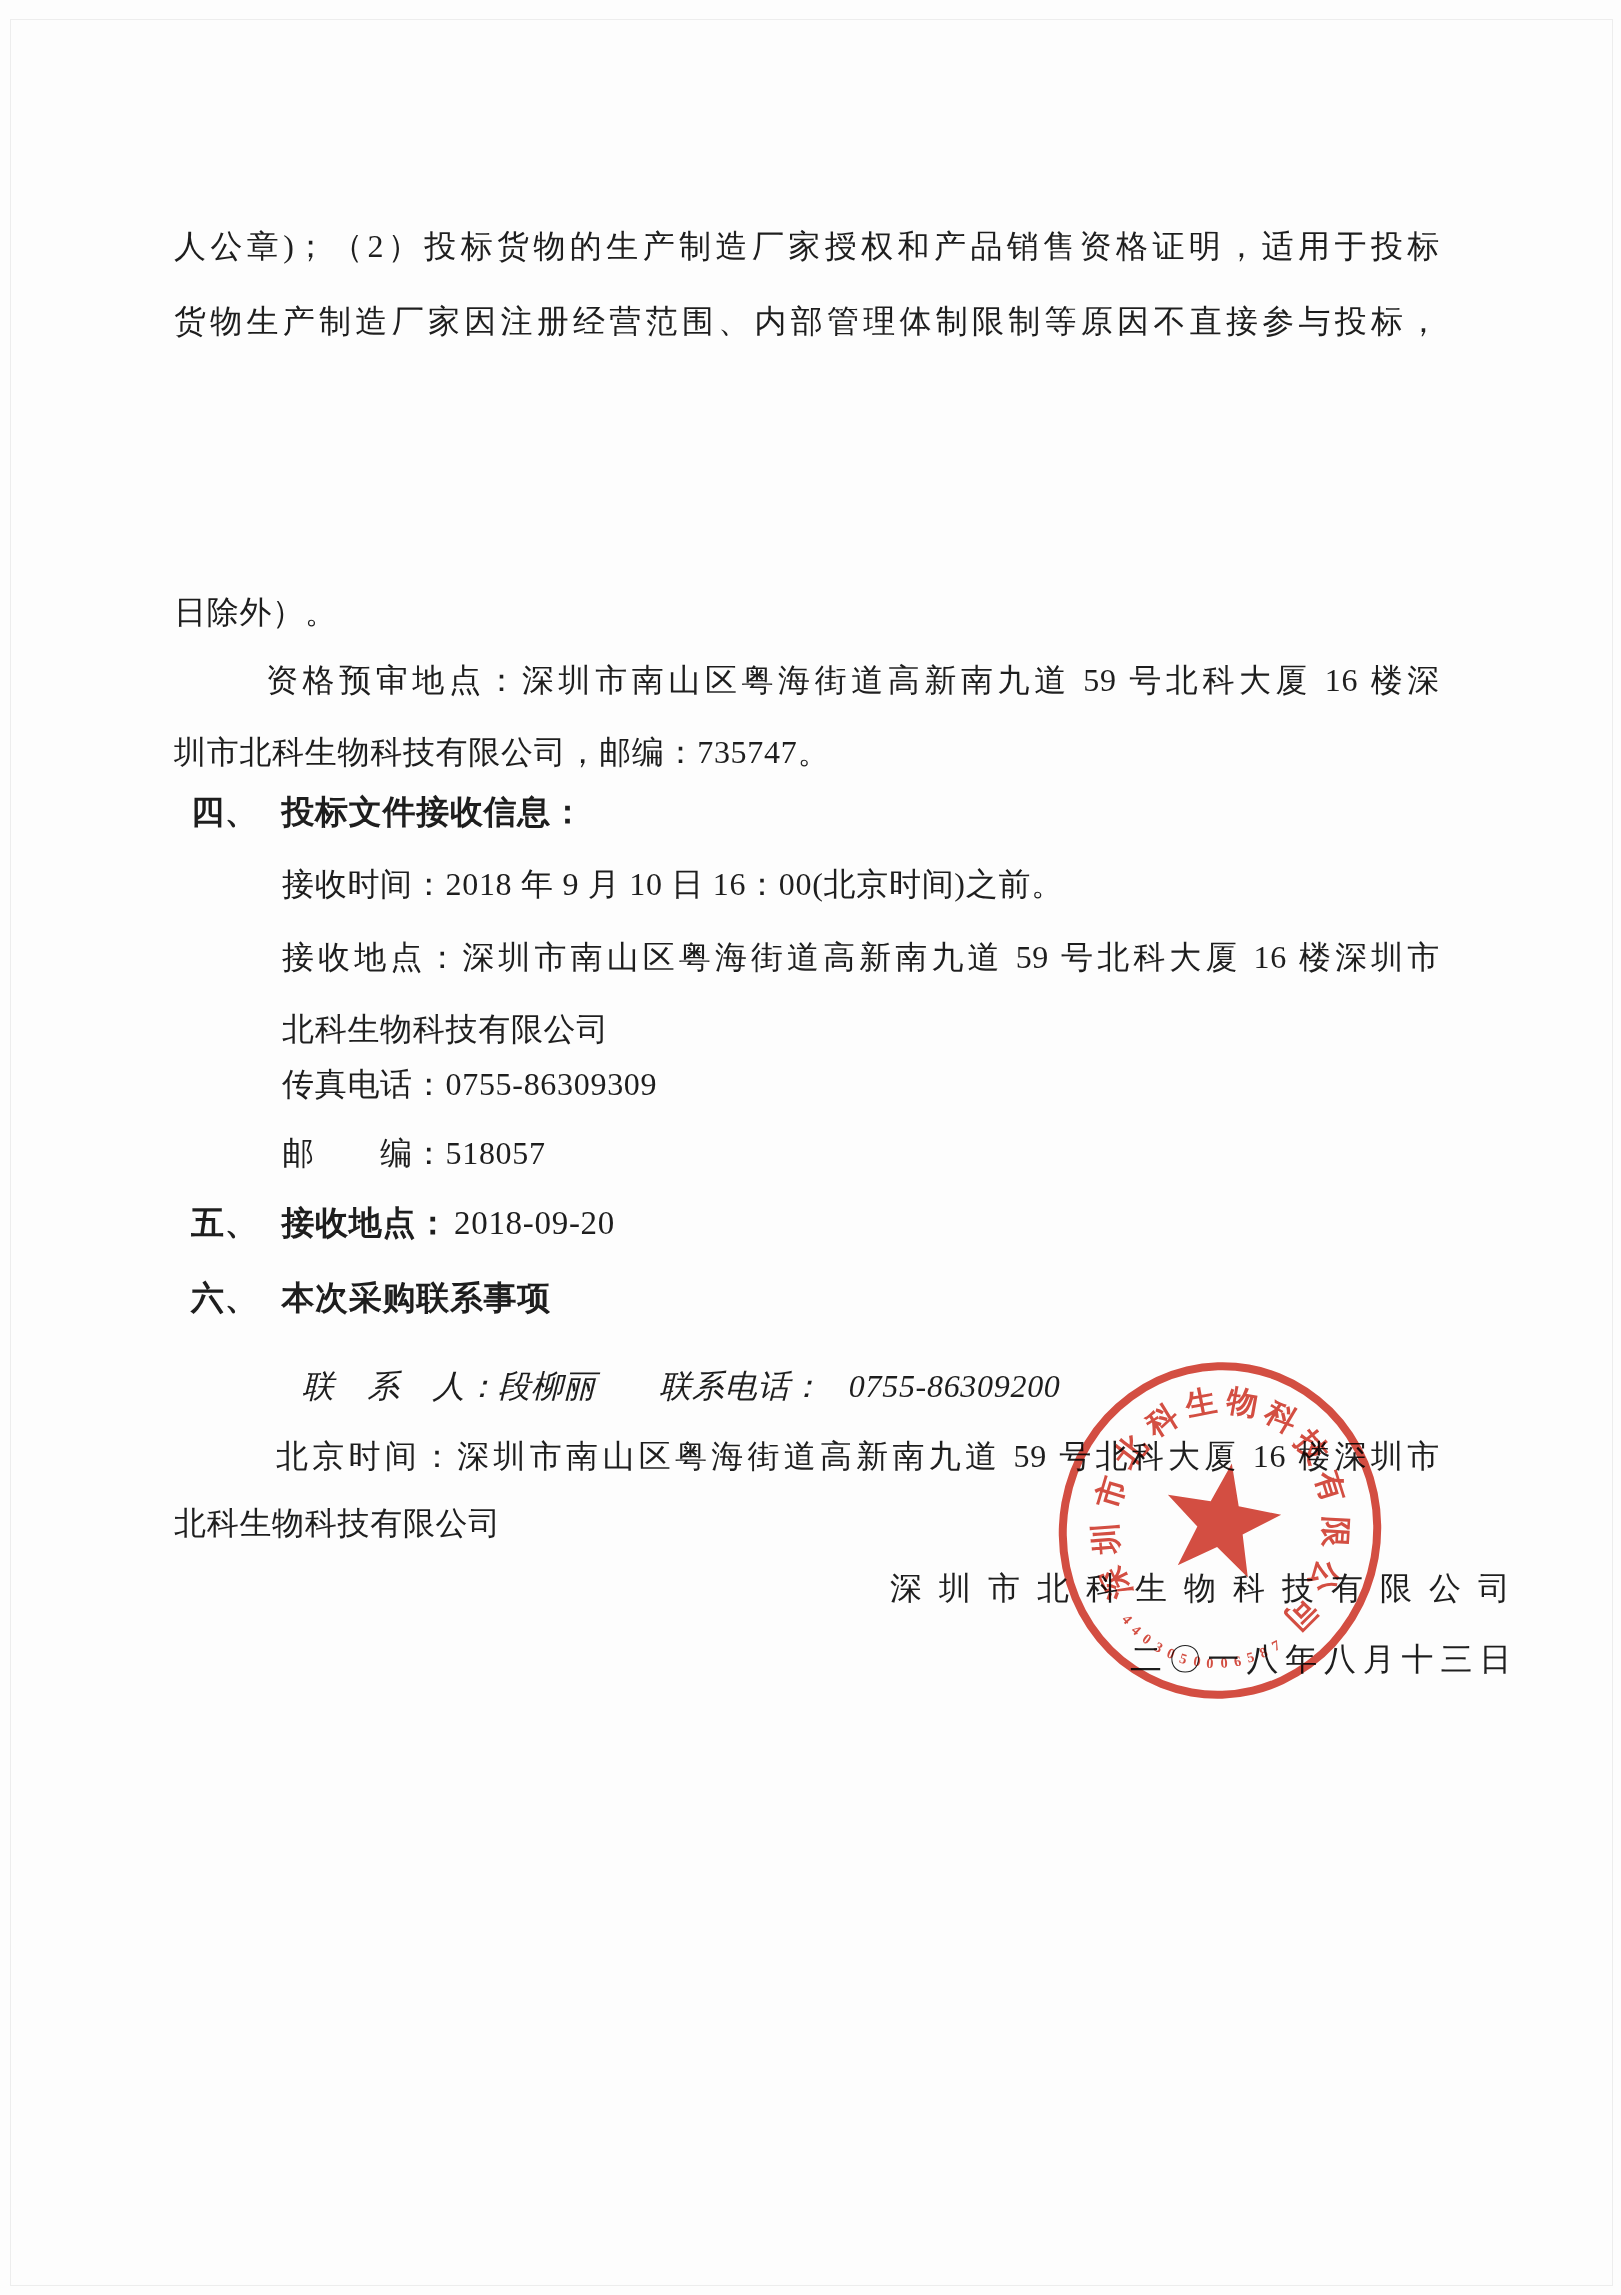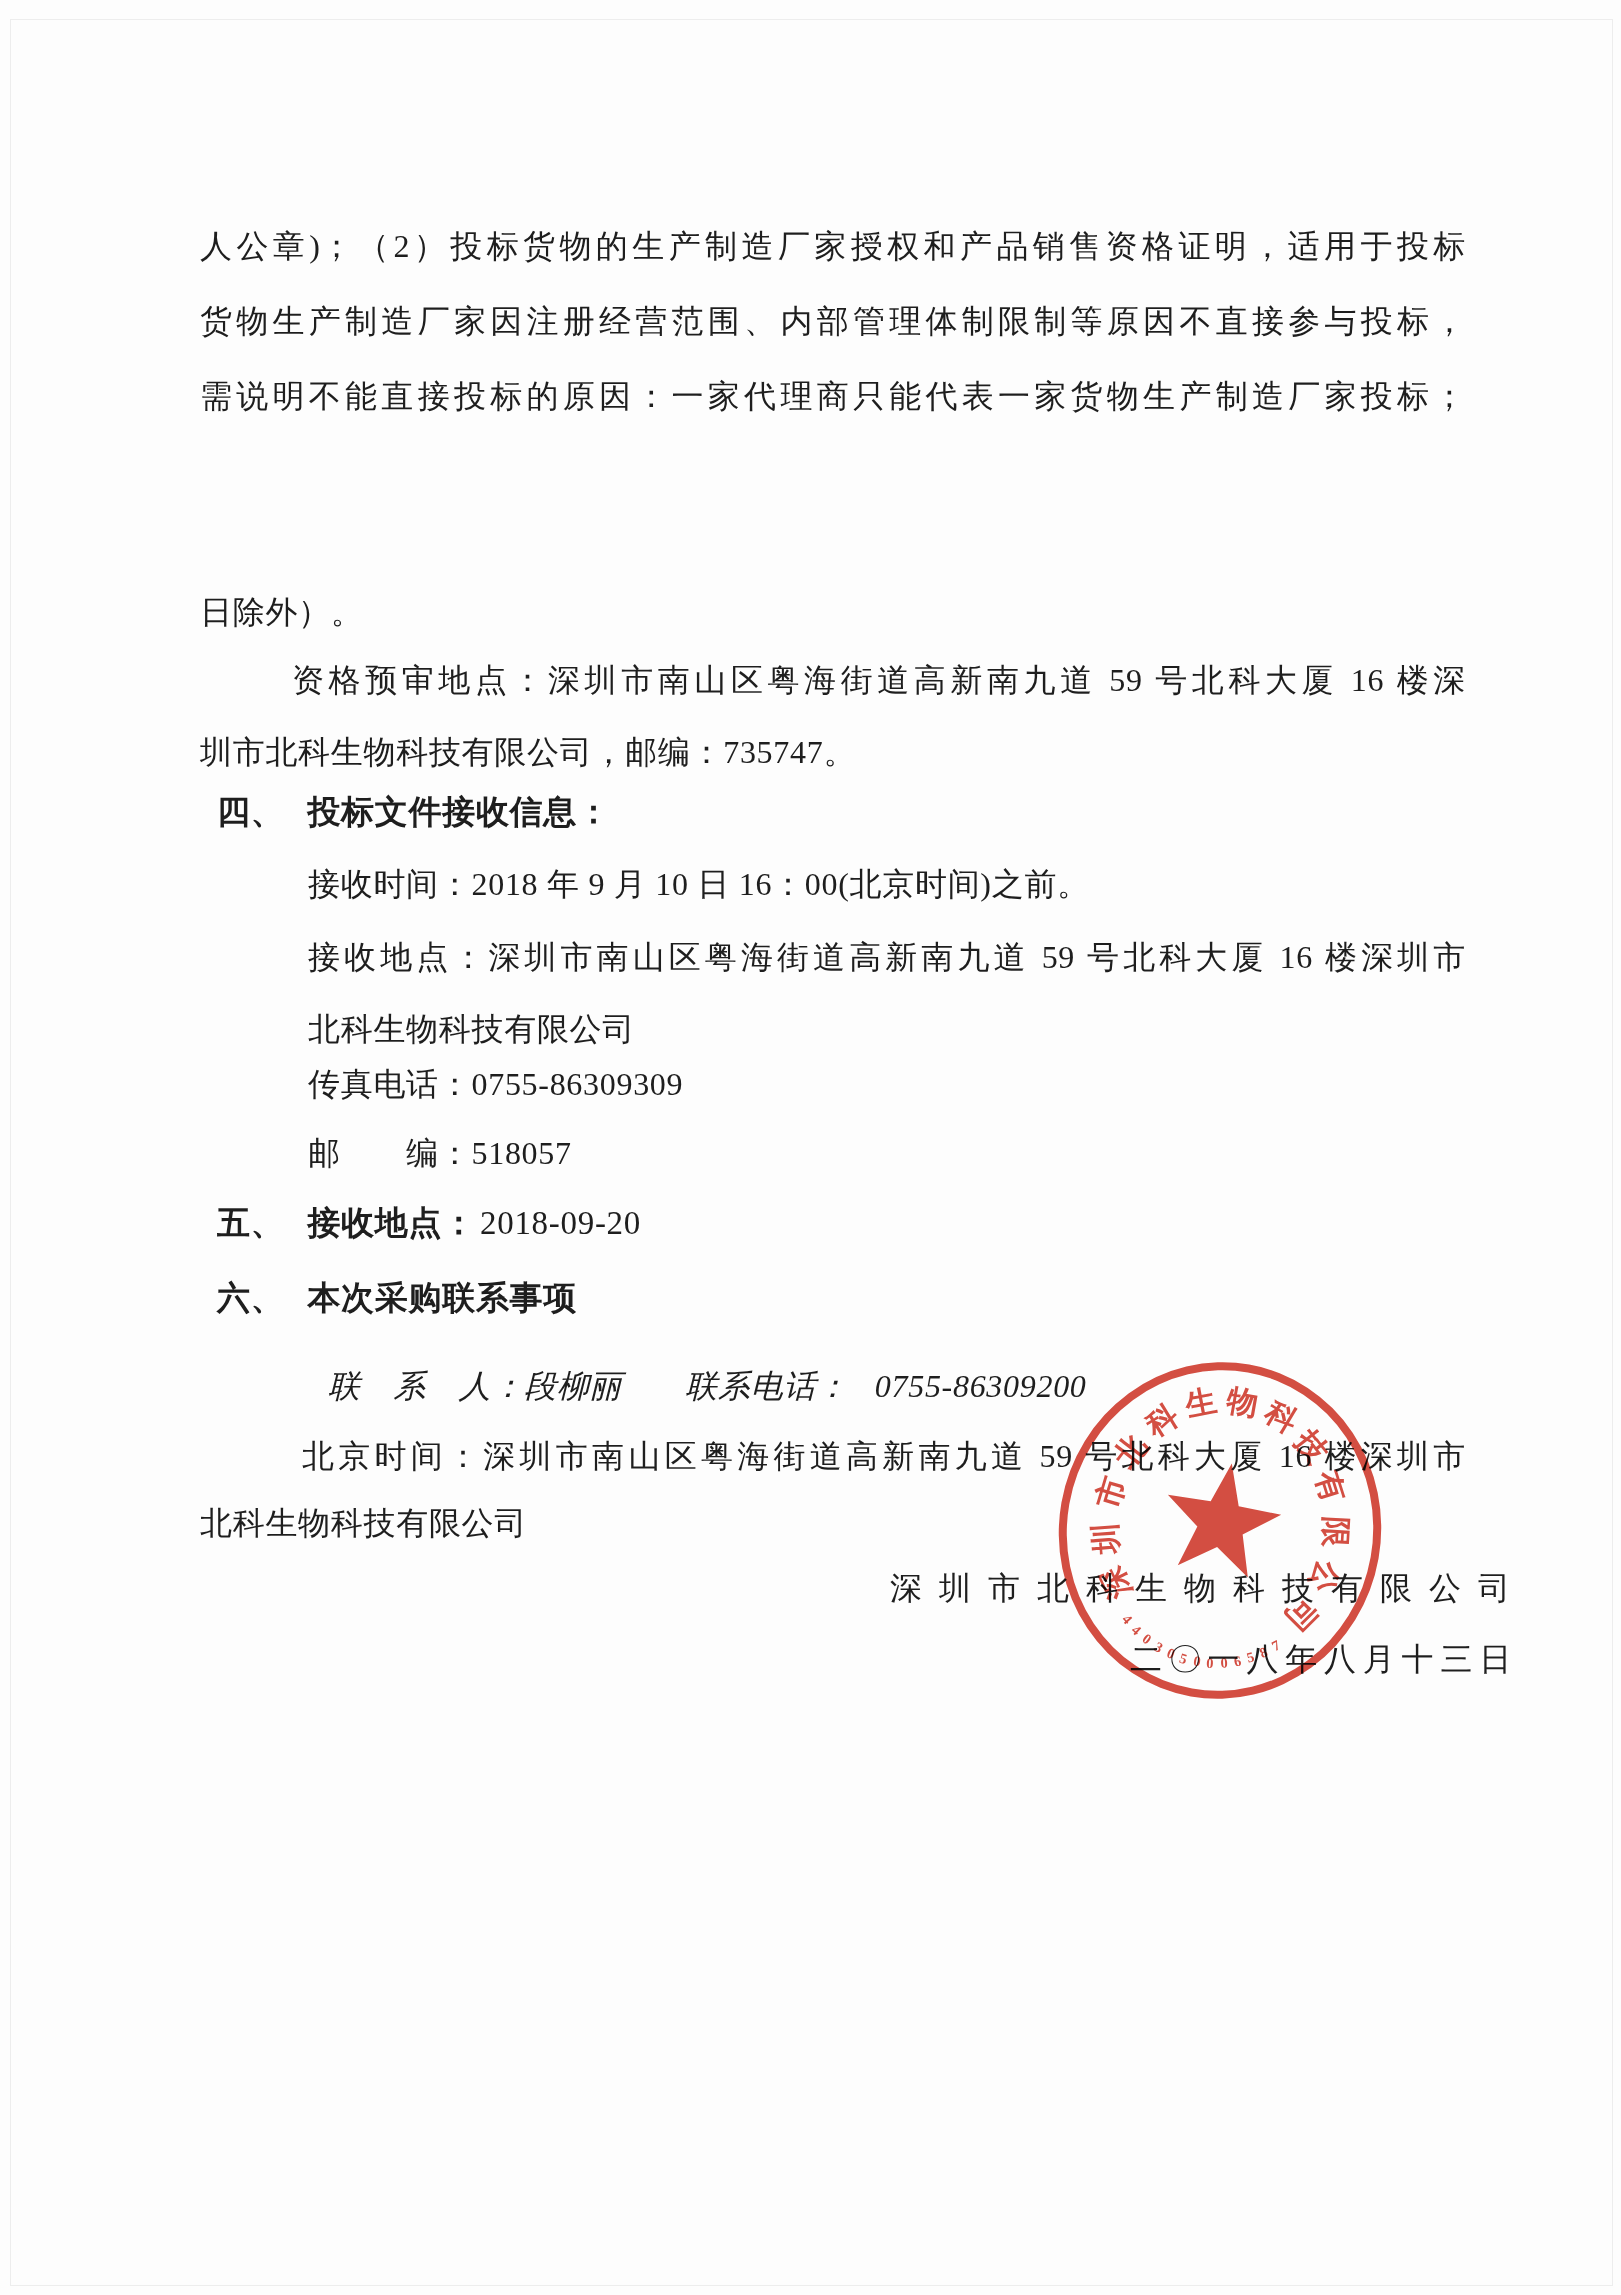--- a/index.html
+++ b/index.html
@@ -15,21 +15,20 @@
     position:absolute;left:9.5px;top:19px;right:9.5px;bottom:9.5px;
     border:0.7px solid #ededed;
     pointer-events:none;
   }
   .line{
     position:absolute;
     left:174px;width:1266px;
     font-size:32px;line-height:40px;
     letter-spacing:0.7px;
     white-space:normal;
-    margin-left:26px;
   }
   .jf{text-align:justify;text-align-last:justify;}
   .heading{left:191px;font-weight:bold;font-size:33px;}
   .heading .h-title{display:inline-block;margin-left:23px;}
   .heading .h-value{font-weight:normal;display:inline-block;margin-left:4.1px;}
   .sub{left:282px;width:1158px;}
   .lbl{font-weight:normal;}
   .contact-line{left:302px;width:1138px;font-style:italic;}
   .contact-line .phone-lbl{display:inline-block;margin-left:63px;}
   .contact-line .phone-val{display:inline-block;margin-left:26px;}
@@ -72,21 +71,20 @@
   }
 </style>
 </head>
 <body>
 
 <div class="page">
   <div class="scan-frame"></div>
 
   <div class="line jf" style="top:226px">人公章)；（2）投标货物的生产制造厂家授权和产品销售资格证明，适用于投标</div>
   <div class="line jf" style="top:301px">货物生产制造厂家因注册经营范围、内部管理体制限制等原因不直接参与投标，</div>
-  <div class="line jf" style="top:376px">需说明不能直接投标的原因：一家代理商只能代表一家货物生产制造厂家投标；</div>
 
   <div class="line" style="top:592px">日除外）。</div>
 
   <div class="line jf indent2" style="top:660px">资格预审地点：深圳市南山区粤海街道高新南九道 59 号北科大厦 16 楼深</div>
   <div class="line" style="top:732px">圳市北科生物科技有限公司，邮编：735747。</div>
 
   <div class="line heading" style="top:792px">
     <span>四、</span><span class="h-title">投标文件接收信息：</span>
   </div>
 

